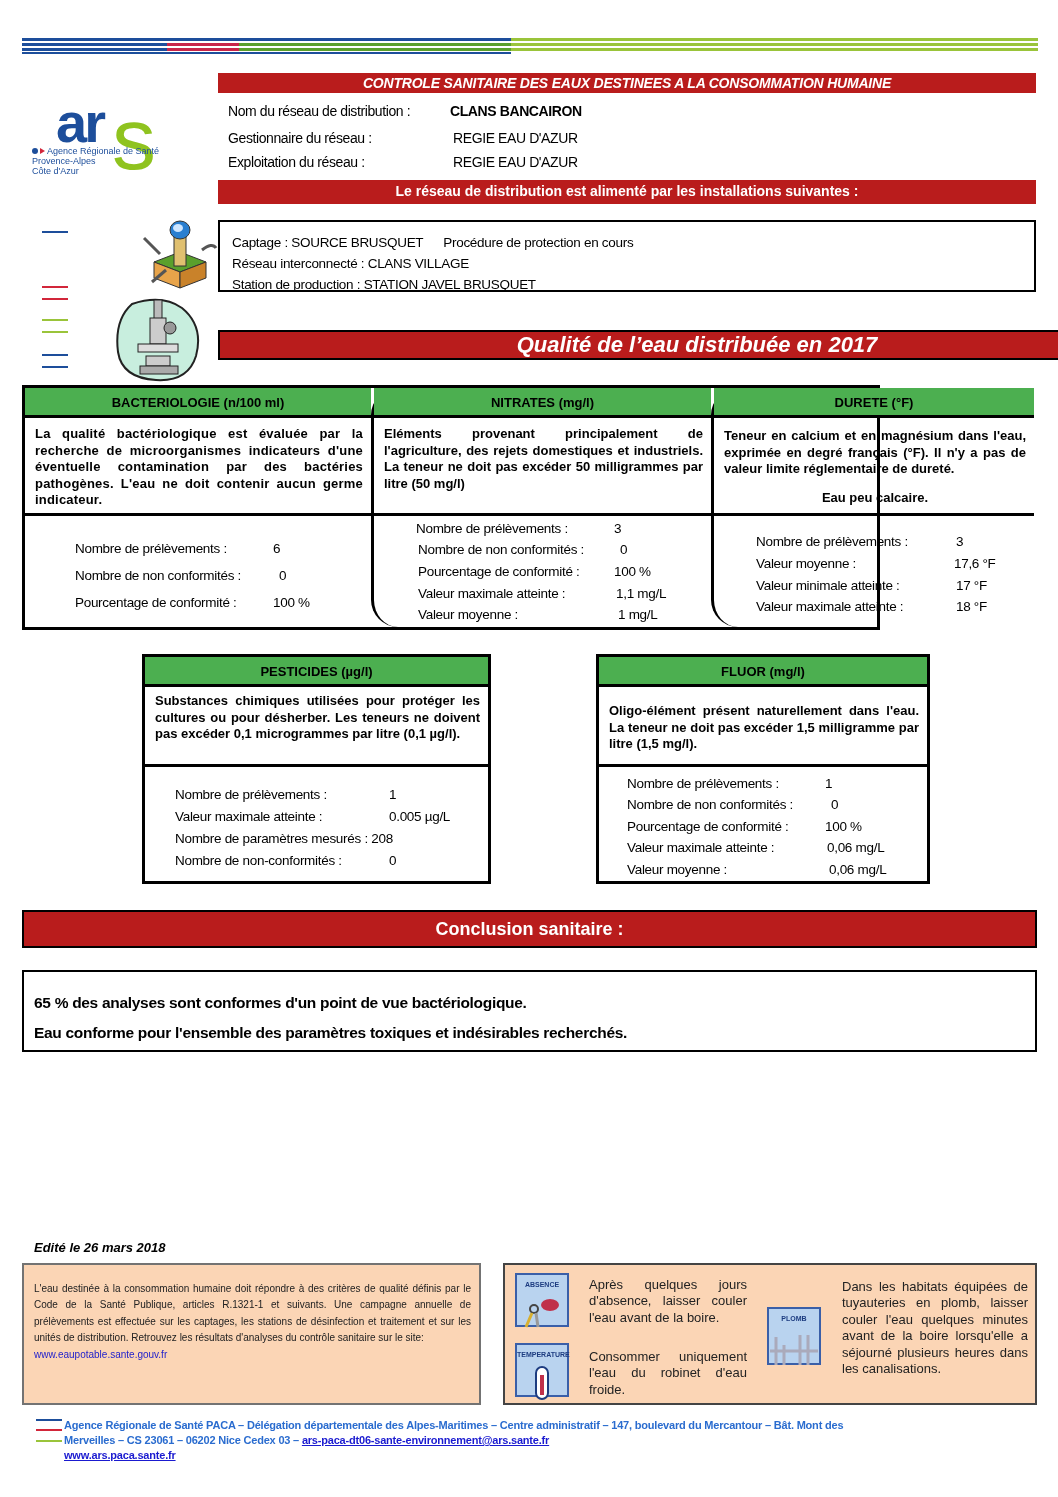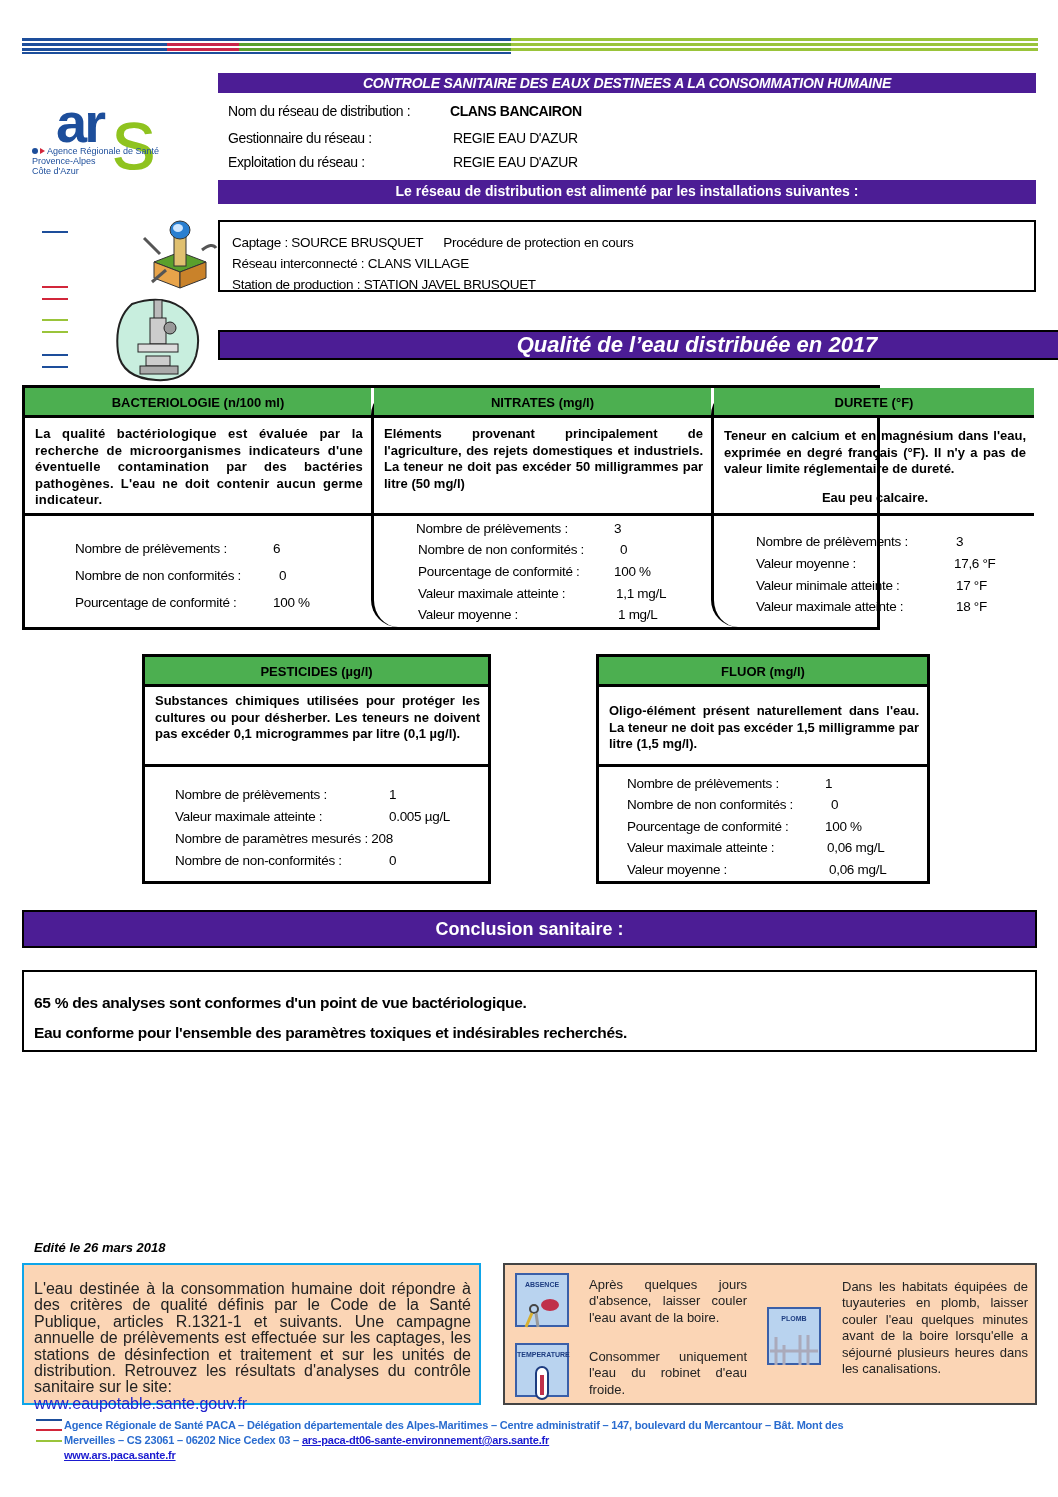--- a/index.html
+++ b/index.html
@@ -13,21 +13,21 @@
   .stripe-row span { display: block; height: 3px; }
 
   
   .logo { left: 30px; top: 98px; width: 150px; height: 84px; }
   .logo-ar { position: absolute; left: 2px; top: -8px; font-size: 56px; font-weight: bold; color: #1d4e9b; letter-spacing: -3px; font-family: "Liberation Sans", sans-serif; margin-left: 24px; }
   .logo-s { position: absolute; left: 82px; top: -10px; font-size: 88px; color: #8fc31f; font-family: "Liberation Sans", sans-serif; }
   .logo-sub { position: absolute; left: 2px; top: 48px; font-size: 9px; color: #1d4e9b; line-height: 10px; }
   .logo-sub .dot { display: inline-block; width: 6px; height: 6px; border-radius: 3px; background: #1d4e9b; margin-right: 2px; }
   .logo-sub .tri { display: inline-block; width: 0; height: 0; border-left: 5px solid #d2263a; border-top: 3px solid transparent; border-bottom: 3px solid transparent; margin-right: 2px; }
 
-  .green-bar { background: #4c1d95; color: #fff; text-align: center; font-weight: bold; }
+  .green-bar { background: #b91c1c; color: #fff; text-align: center; font-weight: bold; }
   .title-bar { left: 218px; top: 73px; width: 818px; height: 20px; font-size: 14px; font-style: italic; line-height: 20px; letter-spacing: -0.2px; }
   .info-row { left: 228px; font-size: 14px; letter-spacing: -0.4px; }
   .info-row .lbl { display: inline-block; width: 222px; }
   .info-row .val { display: inline-block; }
   .info-row .val.bold { font-weight: bold; }
   .supply-bar { left: 218px; top: 180px; width: 818px; height: 24px; font-size: 14px; line-height: 22px; }
 
   .side-lines { left: 42px; top: 231px; width: 26px; }
   .side-lines span { position: absolute; left: 0; width: 26px; height: 2px; }
 
@@ -49,21 +49,21 @@
   .stat .sl { display: inline-block; }
 
   .small-table { border: 3px solid #000; }
   .pest { left: 129px; top: 654px; width: 349px; height: 230px; margin-left: 13px; }
   .fluor { left: 596px; top: 654px; width: 334px; height: 230px; }
 
   .conclusion-bar { left: 22px; top: 910px; width: 1015px; height: 38px; border: 2px solid #000; font-size: 18px; line-height: 34px; }
   .conclusion-box { left: 22px; top: 970px; width: 1015px; height: 82px; border: 2px solid #000; padding: 16px 0 0 10px; font-size: 15.5px; font-weight: bold; line-height: 30px; letter-spacing: -0.3px; }
 
   .edited { left: 34px; top: 1240px; font-size: 13px; font-style: italic; font-weight: bold; }
-  .info-box { left: 22px; top: 1263px; width: 459px; height: 142px; background: #fbd5b5; border: 2px solid #0ea5e9; padding: 16px 8px 0 10px; font-size: 16px; line-height: 16.4px; text-align: justify; color: #222; }
+  .info-box { left: 22px; top: 1263px; width: 459px; height: 142px; background: #fbd5b5; border: 2px solid #737373; padding: 16px 8px 0 10px; font-size: 10px; line-height: 16.4px; text-align: justify; color: #222; }
   .info-box a { color: #2222cc; text-decoration: none; display: block; text-align: left; }
   .tips-box { left: 503px; top: 1263px; width: 534px; height: 142px; background: #fbd5b5; border: 2px solid #444; font-size: 13px; line-height: 16.4px; color: #222; }
   .tip-icon { position: absolute; width: 54px; height: 54px; background: #b9d3ef; border: 2px solid #3a5fa8; font-size: 7px; font-weight: bold; color: #1d3c80; text-align: center; padding-top: 2px; }
   .tip-text { position: absolute; text-align: justify; }
 
   .footer-lines { left: 36px; top: 1419px; width: 26px; }
   .footer-lines span { position: absolute; left: 0; width: 26px; height: 2px; }
   .footer { left: 64px; top: 1418px; width: 960px; font-size: 11px; font-weight: bold; color: #2a6ccf; line-height: 15px; letter-spacing: -0.2px; }
   .footer a { color: #1a1ad0; text-decoration: underline; }
 </style>

